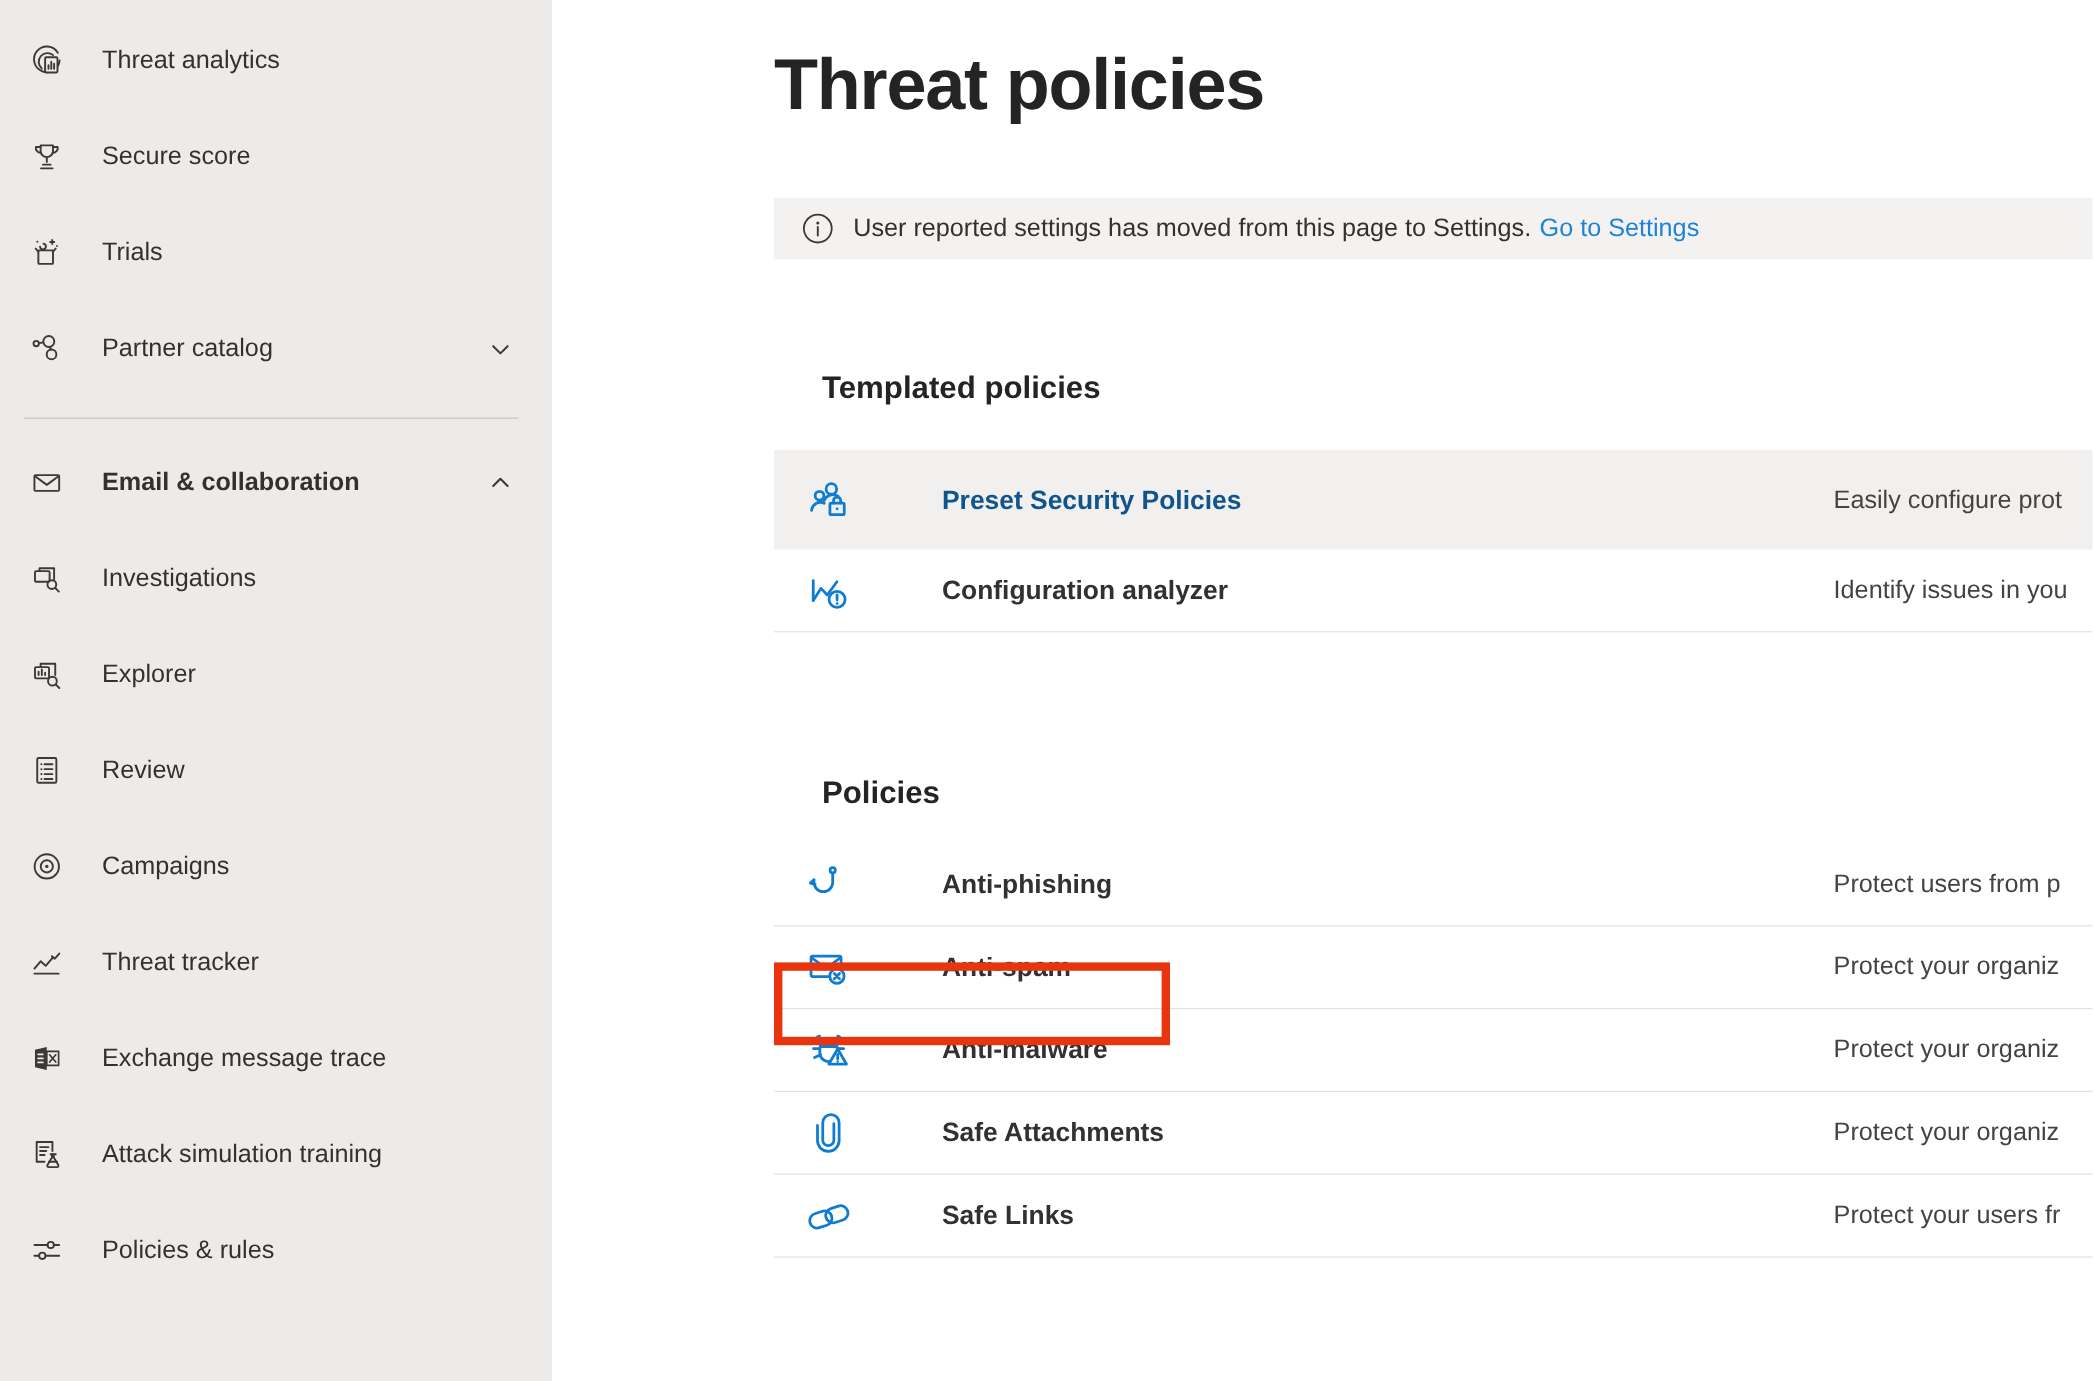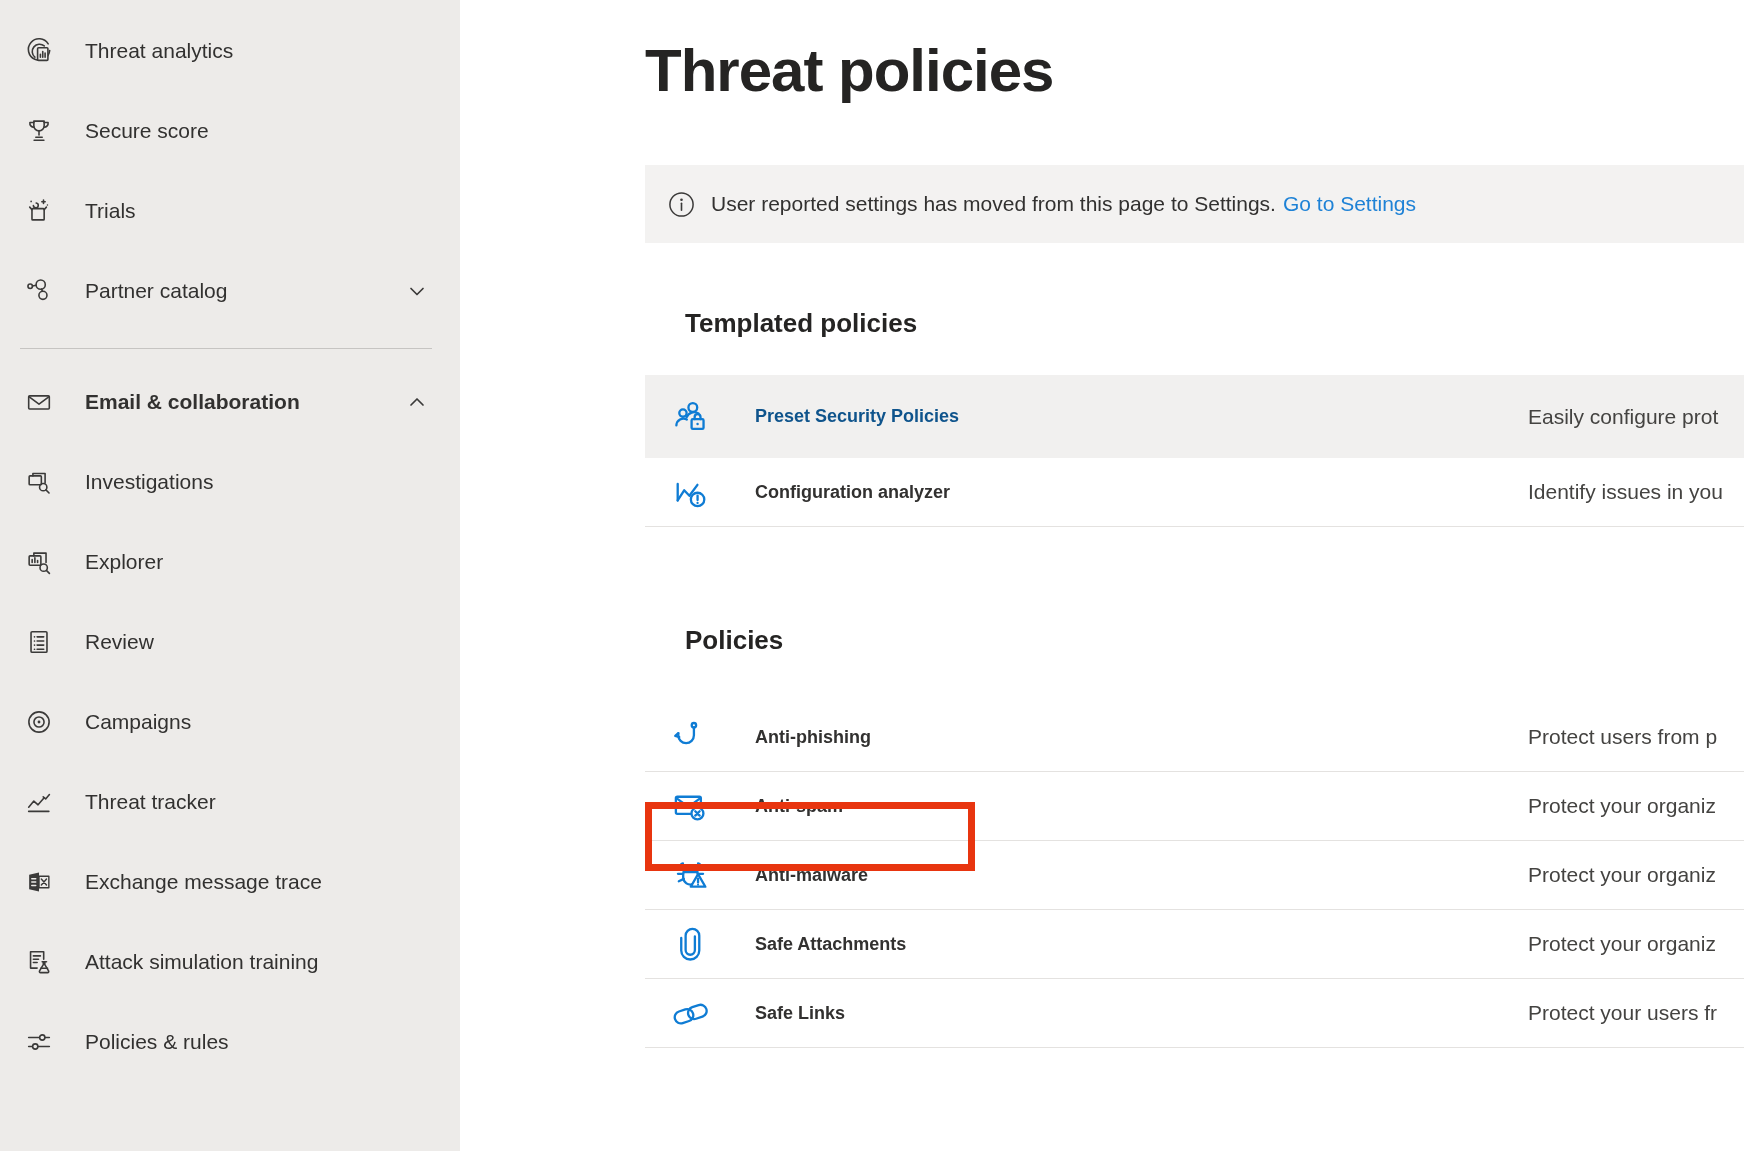--- a/index.html
+++ b/index.html
@@ -45,52 +45,52 @@
     margin:17px 28px 13px 20px;
   }
   
   .main{position:absolute;left:548px;top:0;right:0;bottom:0;background:#fff;overflow:hidden;}
   .page-title{
     position:absolute;left:97px;top:36px;
     font-size:60px;font-weight:700;letter-spacing:-1px;color:#252423;
     white-space:nowrap;
   }
   .banner{
-    position:absolute;left:97px;right:0;top:165px;height:78px;
+    position:absolute;left:97px;right:0;top:165px;height:51px;
     background:var(--banner-bg);
     display:flex;align-items:center;padding-left:23px;
     white-space:nowrap;overflow:hidden;
   }
   .info-icon{width:27px;height:27px;flex:none;margin-right:16px;}
   .info-icon svg{width:27px;height:27px;display:block;}
   .banner-text{font-size:21px;color:var(--text-dark);}
   .banner-link{font-size:21px;color:var(--link-blue);text-decoration:none;margin-left:7px;cursor:pointer;}
   .sec-heading{
     position:absolute;left:97px;
     font-size:26px;font-weight:700;color:#252423;white-space:nowrap;margin-left:40px;
   }
   .heading-templated{top:308px;}
-  .heading-policies{top:625px;text-align:right;}
+  .heading-policies{top:645px;text-align:right;}
   .rows{position:absolute;left:97px;right:0;}
   .rows-templated{top:375px;}
   .rows-policies{top:703px;}
   .row{
     position:relative;display:flex;align-items:center;
     height:69px;cursor:pointer;
   }
   .row-bordered{border-bottom:1px solid var(--divider);}
   .row-highlight{height:83px;background:var(--row-highlight-bg);}
   .row-icon{
     width:44px;height:44px;flex:none;margin-left:23px;
     display:flex;align-items:center;justify-content:center;
     color:var(--icon-blue);
   }
   .row-icon svg{width:39px;height:39px;display:block;}
   .row-label{
-    margin-left:43px;font-size:18px;font-weight:700;color:var(--text-dark);
+    margin-left:73px;font-size:22px;font-weight:700;color:var(--text-dark);
     white-space:nowrap;
   }
   .link-label{color:var(--preset-link-blue);}
   .row-desc{
     position:absolute;left:883px;top:50%;transform:translateY(-50%);
     font-size:21px;color:var(--text-desc);white-space:nowrap;
   }
   .annotation-box{
     position:absolute;left:97px;top:802px;width:330px;height:69px;
     border:7px solid var(--annotation-red);

